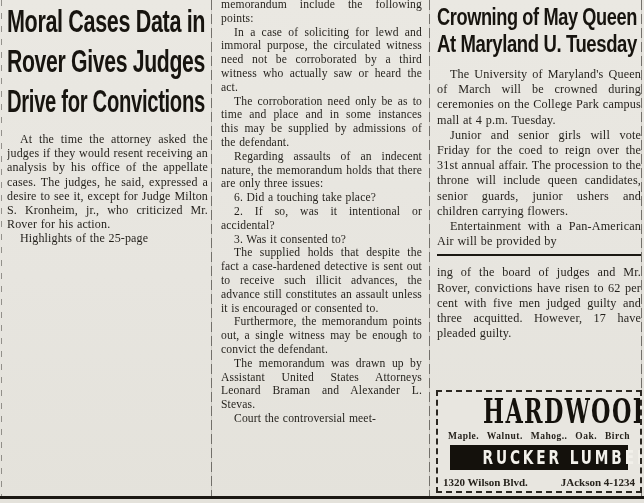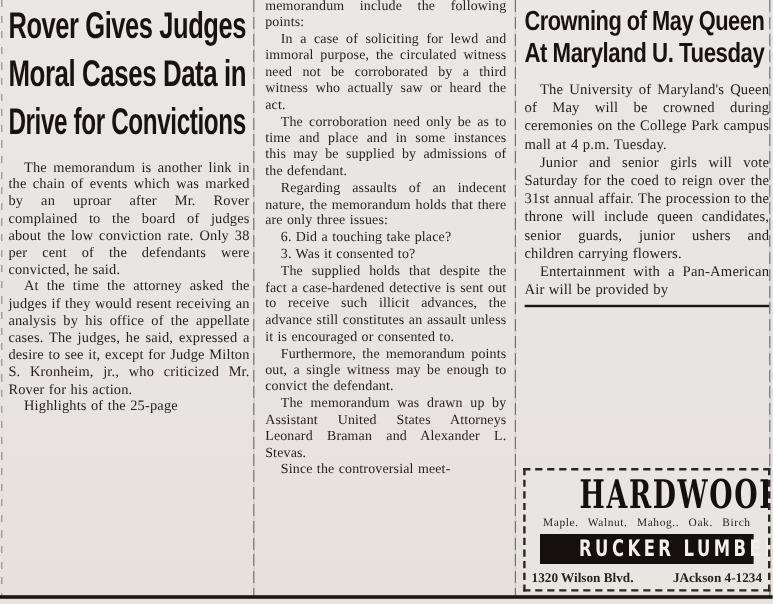--- a/index.html
+++ b/index.html
@@ -41,21 +41,21 @@
 
   #ad{
     position:absolute; left:436px; top:390px; width:206px; height:103px;
     box-sizing:border-box; border:2px dashed #2b2721; background:#e8e6e0;
     text-align:center; overflow:hidden;
   }
   #ad .title-wrap{height:34px; margin-top:3px; white-space:nowrap;}
   #ad .ad-title{display:inline-block; transform-origin:center center;
     font-family:"DejaVu Serif", serif; font-weight:bold; font-size:33px; line-height:34px;
     letter-spacing:2px; color:#14110c;}
-  #ad .products{font-family:"Liberation Serif", serif; font-weight:normal; font-size:9.5px;
+  #ad .products{font-family:"Liberation Serif", serif; font-weight:bold; font-size:9.5px;
     letter-spacing:.5px; word-spacing:5px; color:#26221c; margin-top:2px; white-space:nowrap;}
   #ad .banner{width:178px; height:25px; margin:4px auto 0 auto; background:#14110c;
     line-height:25px; white-space:nowrap;}
   #ad .brand{display:inline-block; transform-origin:center center;
     font-family:"DejaVu Sans", sans-serif; font-weight:bold; font-size:19px;
     letter-spacing:4px; color:#f2f0ea;}
   #ad .addr-row{display:flex; justify-content:space-between; padding:0 5px; margin-top:6px;
     font-family:"Liberation Serif", serif; font-weight:bold; font-size:11px; color:#26221c;}
 </style>
 </head>
@@ -63,57 +63,60 @@
 
 <div id="page">
 
   <div class="left-edge"></div>
   <div class="vrule" style="left:211px;"></div>
   <div class="vrule" style="left:429px;"></div>
   <div class="vrule" style="left:641px;"></div>
 
   <div id="col1" class="col">
     <div class="headline-block">
+      <div class="hlw"><span class="hl hl-big" style="transform: scaleX(0.695);">Moral Cases Data in</span></div>
       <div class="hlw"><span class="hl hl-big" style="transform: scaleX(0.685);">Rover Gives Judges</span></div>
-      <div class="hlw"><span class="hl hl-big" style="transform: scaleX(0.695);">Moral Cases Data in</span></div>
       <div class="hlw"><span class="hl hl-big" style="transform: scaleX(0.653);">Drive for Convictions</span></div>
     </div>
     <div class="body">
-      <p class="indent">The memorandum is another link in the chain of events which was marked by an uproar after Mr. Rover complained to the board of judges about the low conviction rate. Only 38 per cent of the defendants were convicted, he said.</p>
       <p class="indent">At the time the attorney asked the judges if they would resent receiving an analysis by his office of the appellate cases. The judges, he said, expressed a desire to see it, except for Judge Milton S. Kronheim, jr., who criticized Mr. Rover for his action.</p>
       <p class="indent">Highlights of the 25-page</p>
     </div>
   </div>
 
   <div id="col2" class="col">
     <div class="body">
       <p>memorandum include the following points:</p>
       <p class="indent">In a case of soliciting for lewd and immoral purpose, the circulated witness need not be corroborated by a third witness who actually saw or heard the act.</p>
       <p class="indent">The corroboration need only be as to time and place and in some instances this may be supplied by admissions of the defendant.</p>
       <p class="indent">Regarding assaults of an indecent nature, the memorandum holds that there are only three issues:</p>
       <p class="indent">6. Did a touching take place?</p>
+      <p class="indent">2. If so, was it intentional or accidental?</p>
       <p class="indent">3. Was it consented to?</p>
       <p class="indent">The supplied holds that despite the fact a case-hardened detective is sent out to receive such illicit advances, the advance still constitutes an assault unless it is encouraged or consented to.</p>
       <p class="indent">Furthermore, the memorandum points out, a single witness may be enough to convict the defendant.</p>
       <p class="indent">The memorandum was drawn up by Assistant United States Attorneys Leonard Braman and Alexander L. Stevas.</p>
-      <p class="indent">Since the controversial meet-</p>
+      <p class="indent">Court the controversial meet-</p>
     </div>
   </div>
 
   <div id="col3" class="col">
     <div class="headline-block">
       <div class="hlw-small"><span class="hl hl-small" style="transform: scaleX(0.791);">Crowning of May Queen</span></div>
       <div class="hlw-small"><span class="hl hl-small" style="transform: scaleX(0.806);">At Maryland U. Tuesday</span></div>
     </div>
     <div class="body">
-      <p class="indent">The University of Maryland's Queen of May will be crowned during ceremonies on the College Park campus mall at 4 p.m. Tuesday.</p>
-      <p class="indent">Junior and senior girls will vote Saturday for the coed to reign over the 31st annual affair. The procession to the throne will include queen candidates, senior guards, junior ushers and children carrying flowers.</p>
+      <p class="indent">The University of Maryland's Queen of March will be crowned during ceremonies on the College Park campus mall at 4 p.m. Tuesday.</p>
+      <p class="indent">Junior and senior girls will vote Friday for the coed to reign over the 31st annual affair. The procession to the throne will include queen candidates, senior guards, junior ushers and children carrying flowers.</p>
       <p class="indent">Entertainment with a Pan-American Air will be provided by</p>
     </div>
     <div class="story-rule"></div>
+    <div class="body">
+      <p>ing of the board of judges and Mr. Rover, convictions have risen to 62 per cent with five men judged guilty and three acquitted. However, 17 have pleaded guilty.</p>
+    </div>
   </div>
 
   <div id="ad">
     <div class="title-wrap"><span class="ad-title" style="transform: scaleX(0.676);">HARDWOODS</span></div>
     <div class="products">Maple. Walnut. Mahog.. Oak. Birch</div>
     <div class="banner">
       <span class="brand" style="transform: scaleX(0.721);">RUCKER LUMBER</span>
     </div>
     <div class="addr-row">
       <span>1320 Wilson Blvd.</span>

